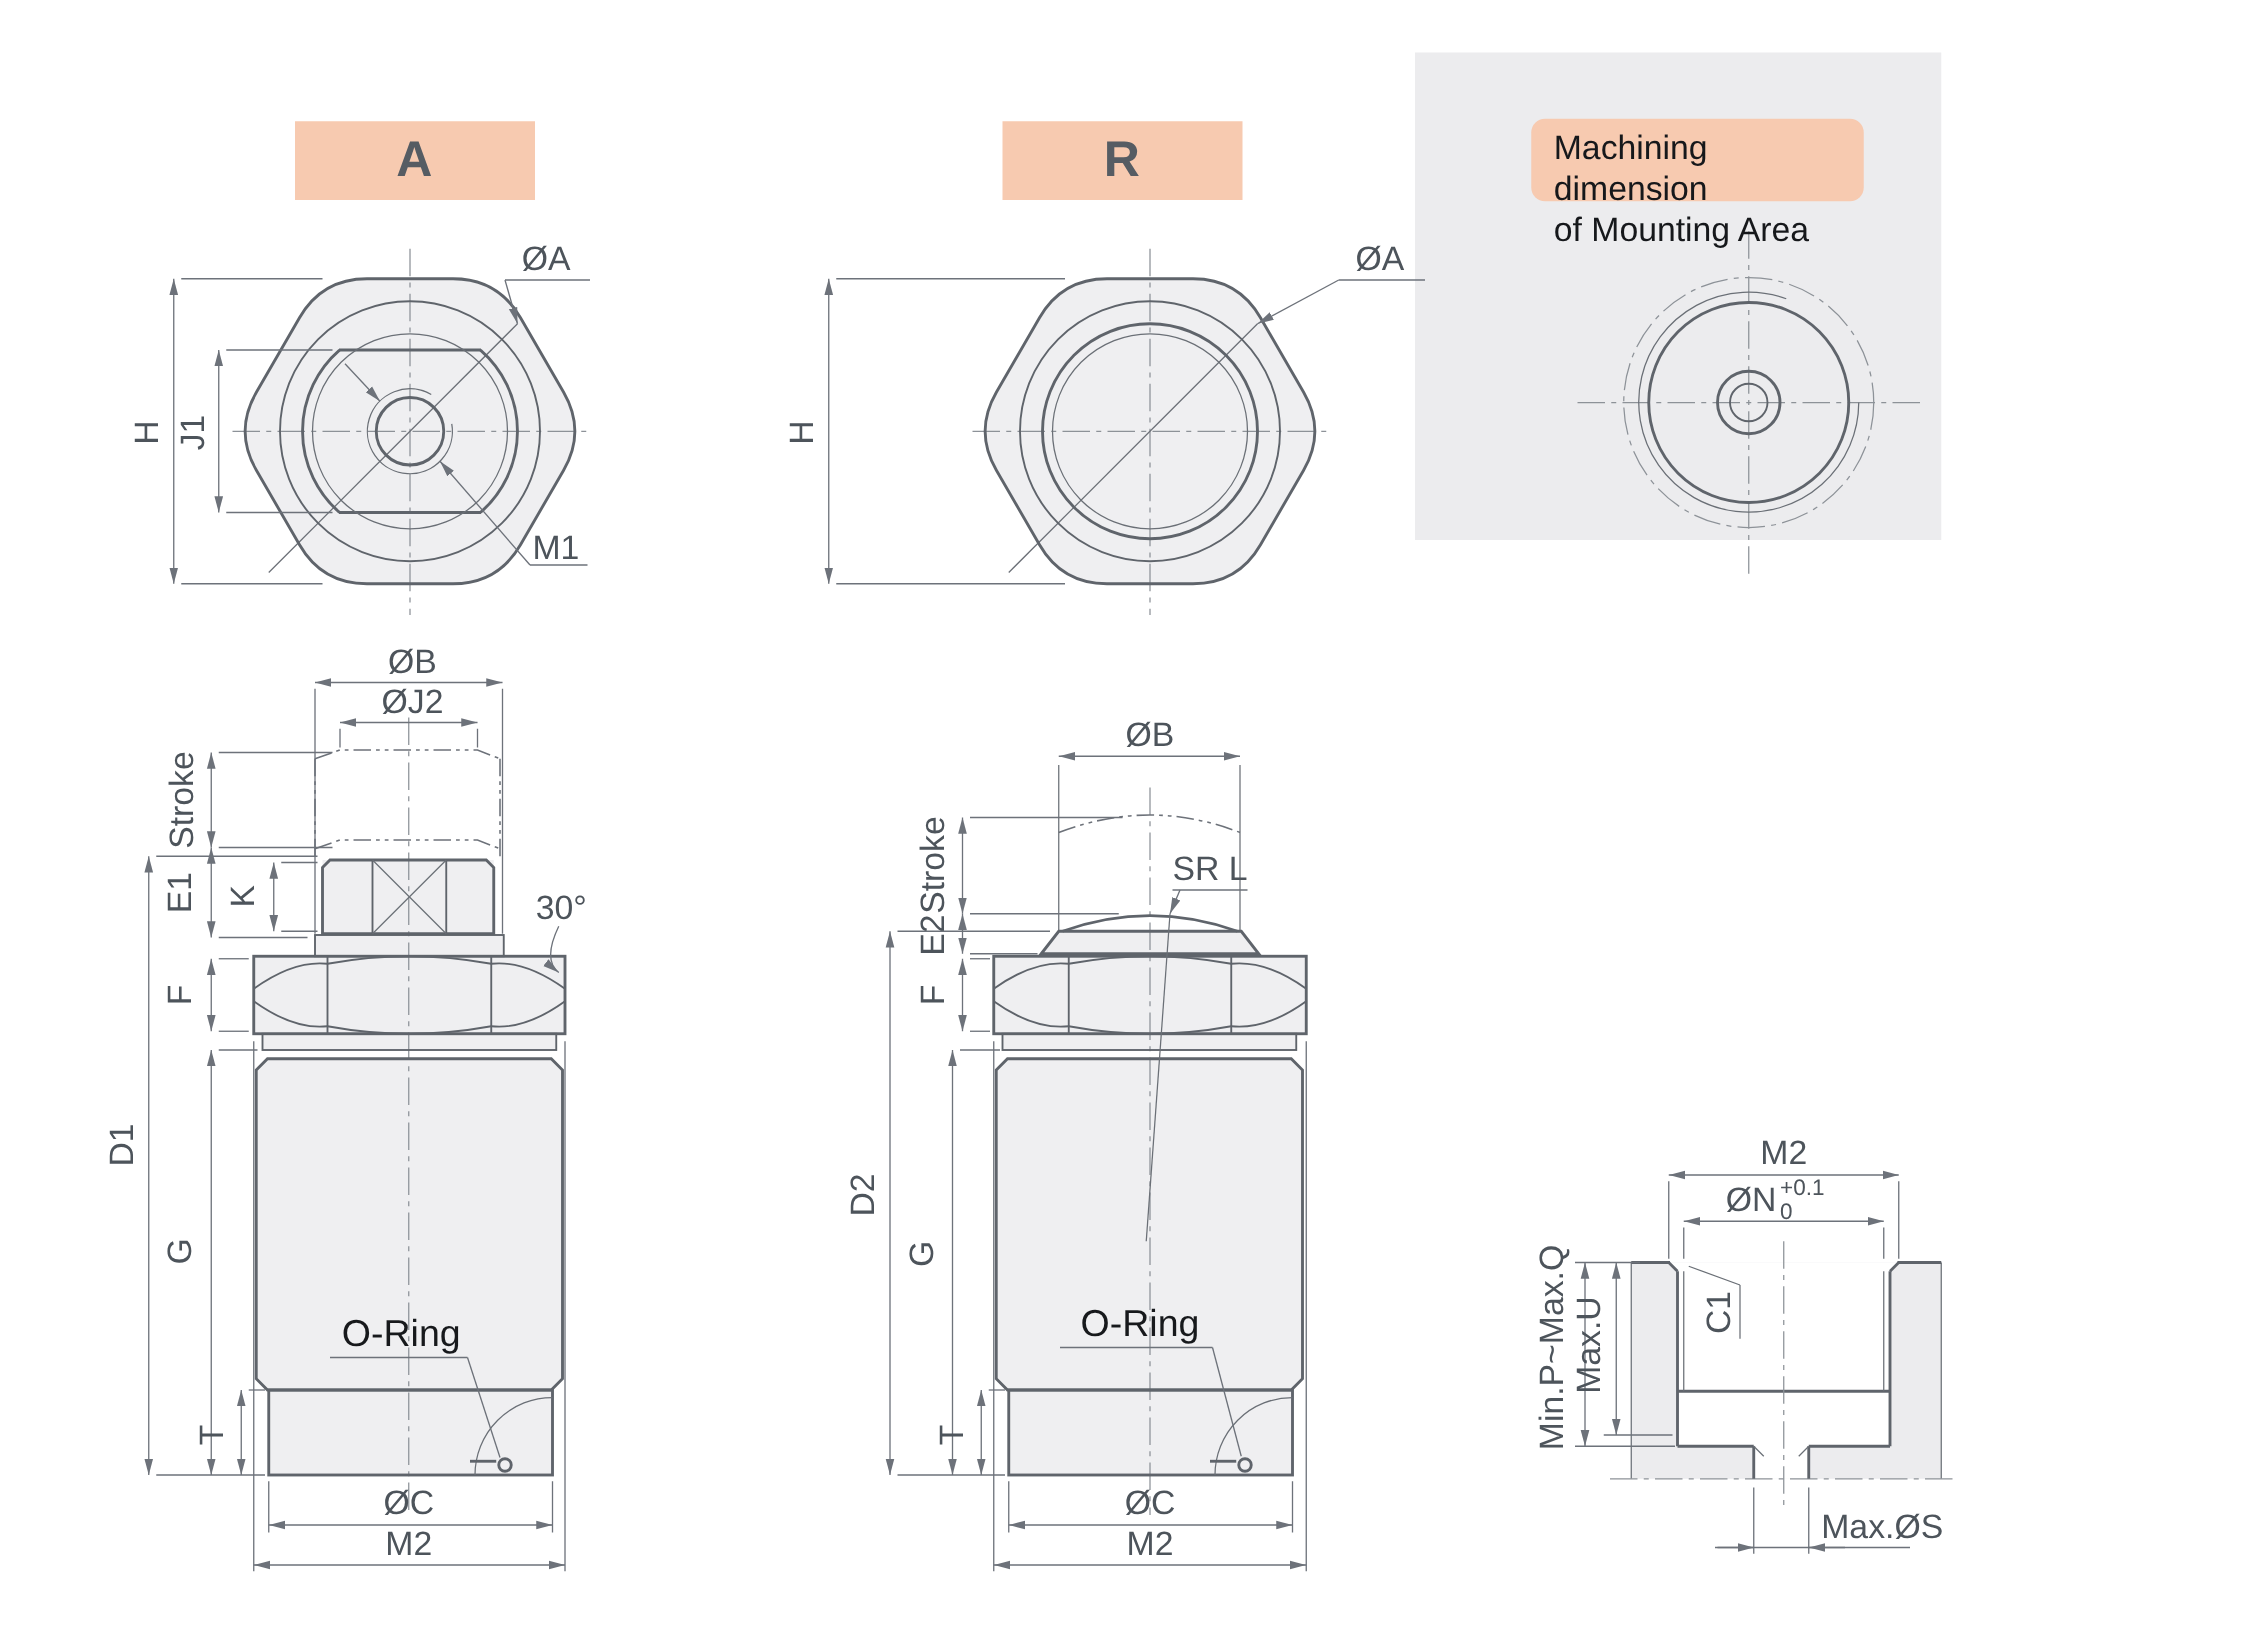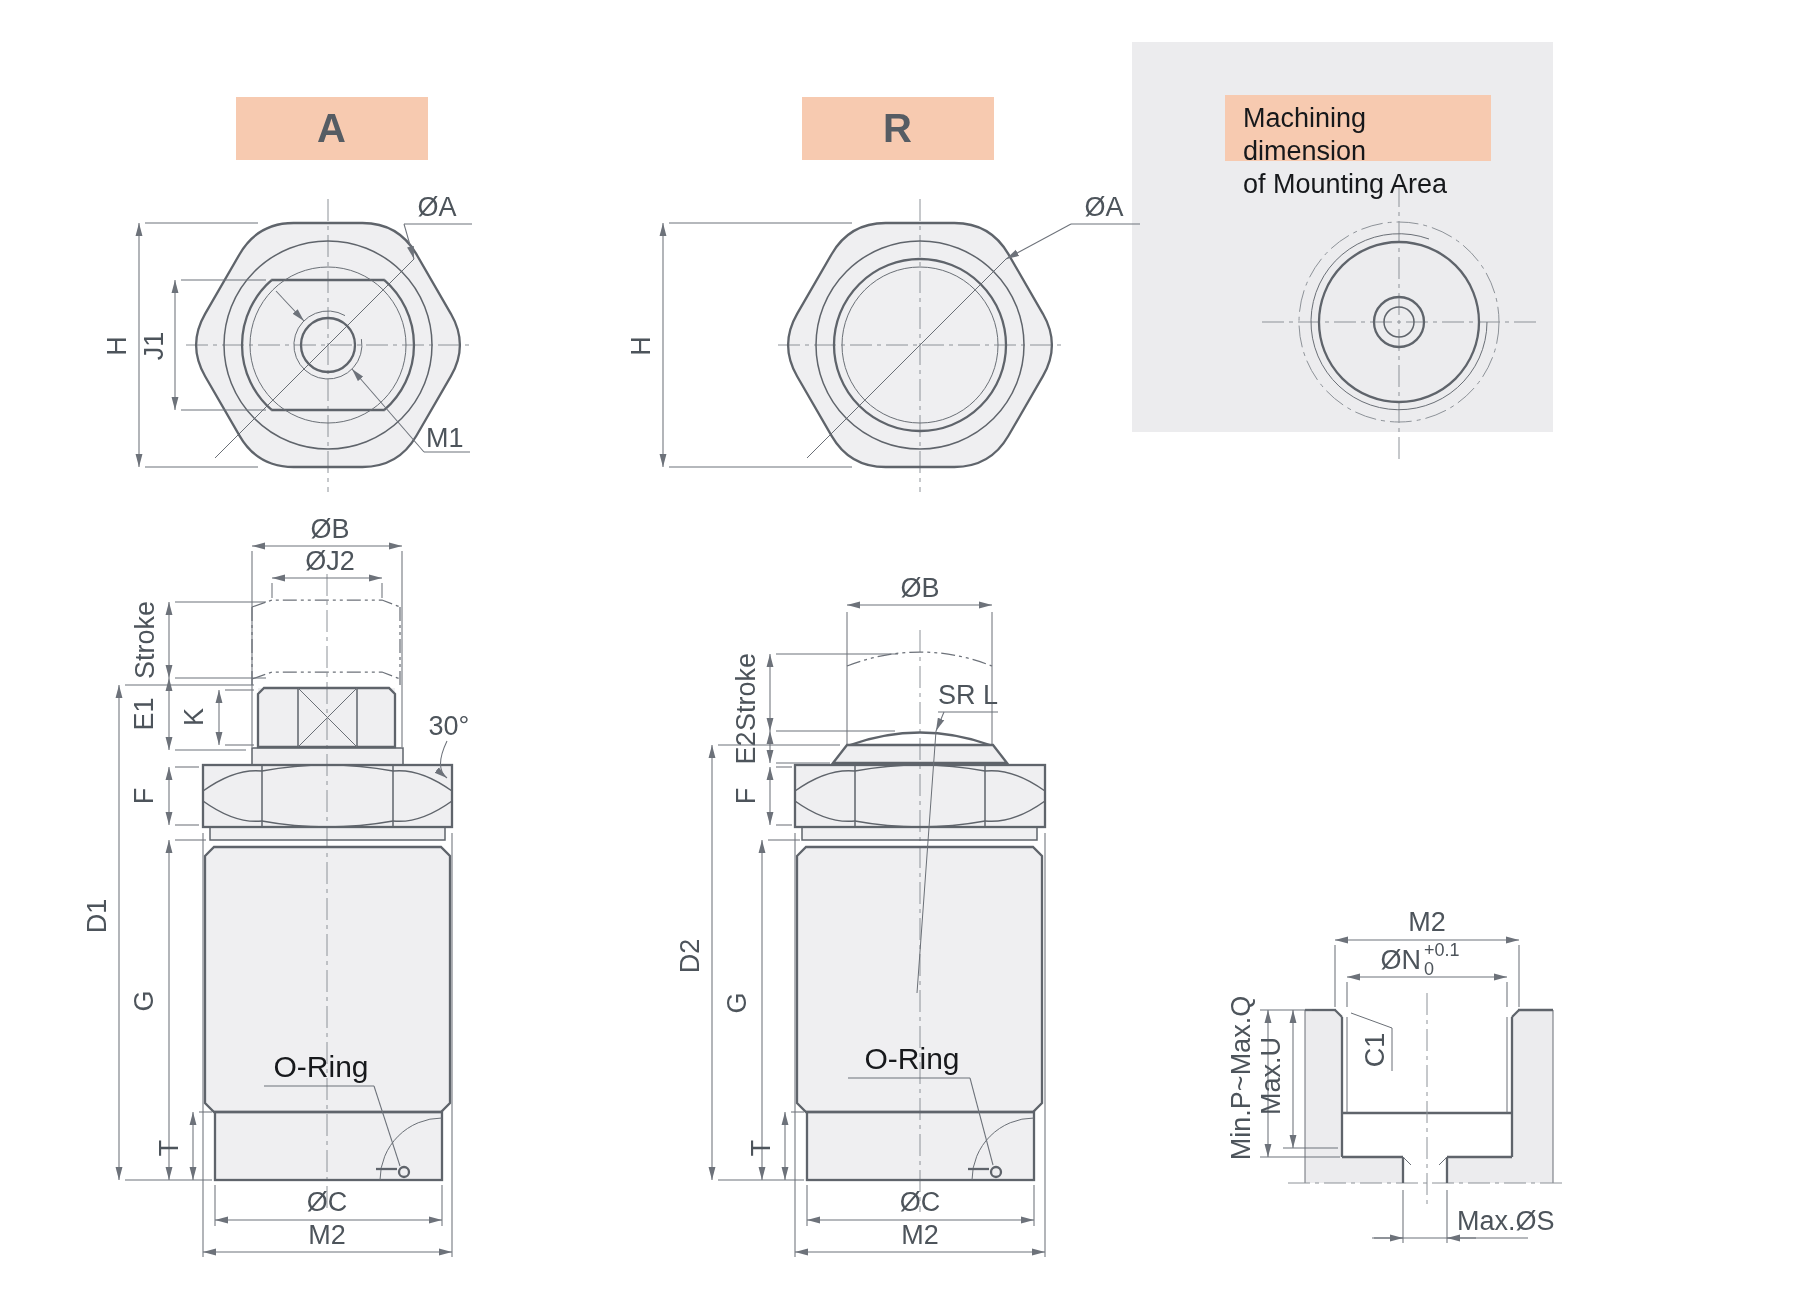--- a/index.html
+++ b/index.html
@@ -2,21 +2,21 @@
 <html><head>
 <meta charset="utf-8">
 <style>
   html,body{margin:0;padding:0;background:#ffffff;}
   #stage{position:relative;width:1800px;height:1300px;background:#ffffff;overflow:hidden;
          font-family:"Liberation Sans", sans-serif;}
   #drawing{position:absolute;left:0;top:0;}
   .hdrbox{position:absolute;background:#f7cab0;display:flex;align-items:center;justify-content:center;
           color:#565c63;font-weight:bold;font-size:40px;letter-spacing:1px;}
   .hdrbox.mach{justify-content:flex-start;align-items:flex-start;color:#16181b;font-weight:400;
-          font-size:27px;line-height:33px;padding:7px 0 0 18px;box-sizing:border-box;letter-spacing:0;}
+          font-size:27px;line-height:33px;padding:7px 0 0 18px;box-sizing:border-box;letter-spacing:0;border-radius:11px;}
   
   .ln  {stroke:#5f646b;stroke-width:2.3;fill:none;}
   .lnm {stroke:#5f646b;stroke-width:1.5;fill:none;}
   .lnt {stroke:#6a6f76;stroke-width:1;fill:none;}
   .dim {stroke:#6d727a;stroke-width:1.05;fill:none;}
   .cl  {stroke:#8d9298;stroke-width:1;fill:none;stroke-dasharray:22 5 4 5;}
   .ph  {stroke:#6d727a;stroke-width:1.25;fill:none;stroke-dasharray:14 4 3 4 3 4;}
   .fillpart{fill:#efeff1;stroke:none;}
   .fillpanel{fill:#ececee;stroke:none;}
   .fillwhite{fill:#ffffff;stroke:none;}

